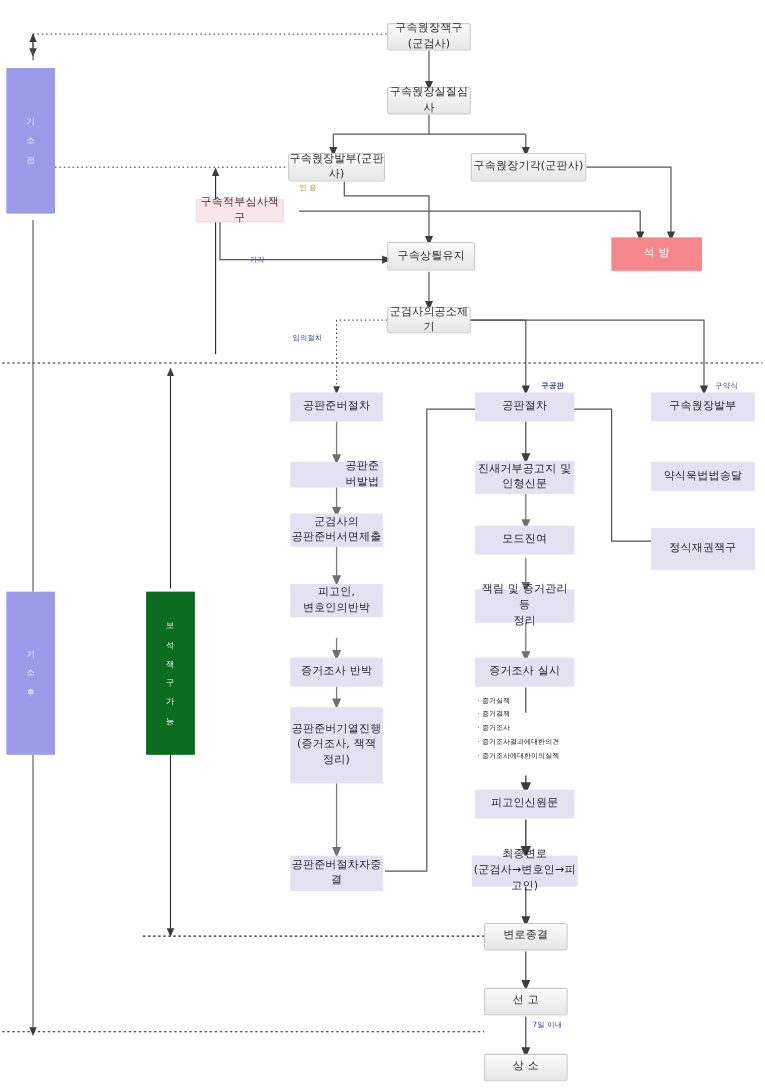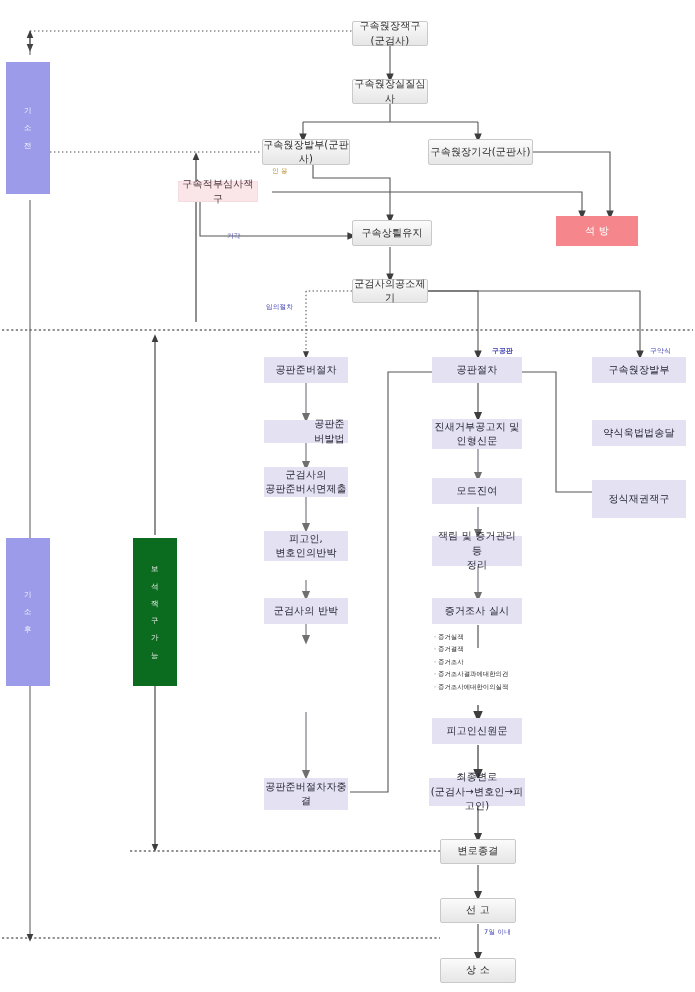--- a/index.html
+++ b/index.html
@@ -199,22 +199,24 @@
   <div class="lbl hdr" style="left:650px; top:346px;">구약식</div>
 
   <div class="node flat" style="left:264px; top:420px; width:84px; height:23px;padding-left:47px;">공판준버발법</div>
 
   <div class="node flat" style="left:264px; top:467px; width:84px; height:30px; white-space:pre-line;">군검사의
 공판준버서면제출</div>
 
   <div class="node flat" style="left:264px; top:531px; width:84px; height:30px; white-space:pre-line;">피고인,
 변호인의반박</div>
 
-  <div class="node flat" style="left:264px; top:598px; width:84px; height:26px;">군검사의 반박</div>
-
+  <div class="node flat" style="left:264px; top:598px; width:84px; height:26px;">증거조사 반박</div>
+
+  <div class="node flat" style="left:264px; top:643px; width:84px; height:69px; white-space:pre-line;">공판준버기열진행
+(증거조사, 잭잭정리)</div>
 
   <div class="node flat" style="left:264px; top:778px; width:84px; height:32px;">공판준버절차자중결</div>
 
   <div class="node flat" style="left:432px; top:419px; width:90px; height:30px; white-space:pre-line;">진새거부공고지 및
 인형신문</div>
 
   <div class="node flat" style="left:432px; top:478px; width:90px; height:26px;">모드진여</div>
 
   <div class="node flat" style="left:432px; top:536px; width:90px; height:30px; white-space:pre-line;">잭림 및 증거관리 등
 정리</div>

